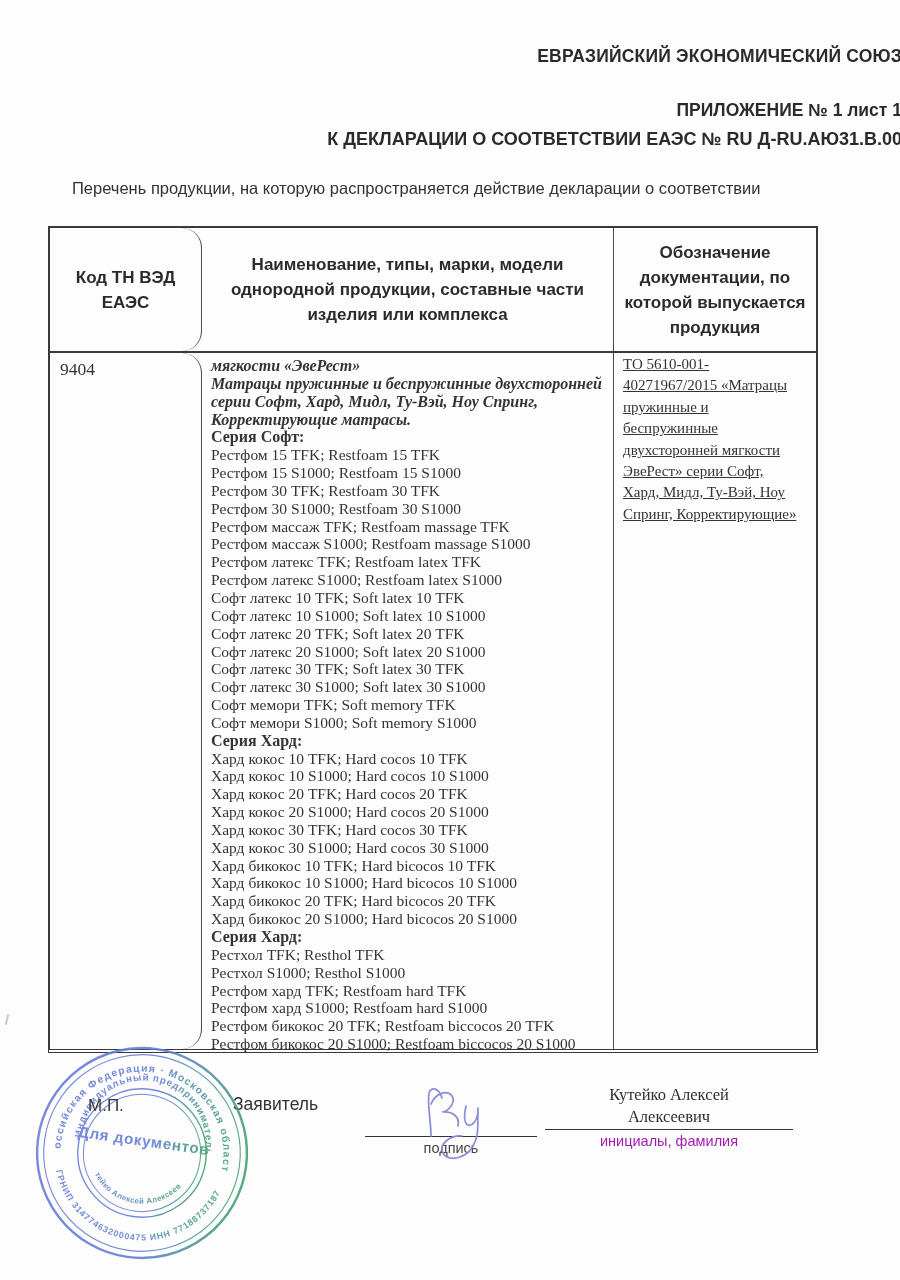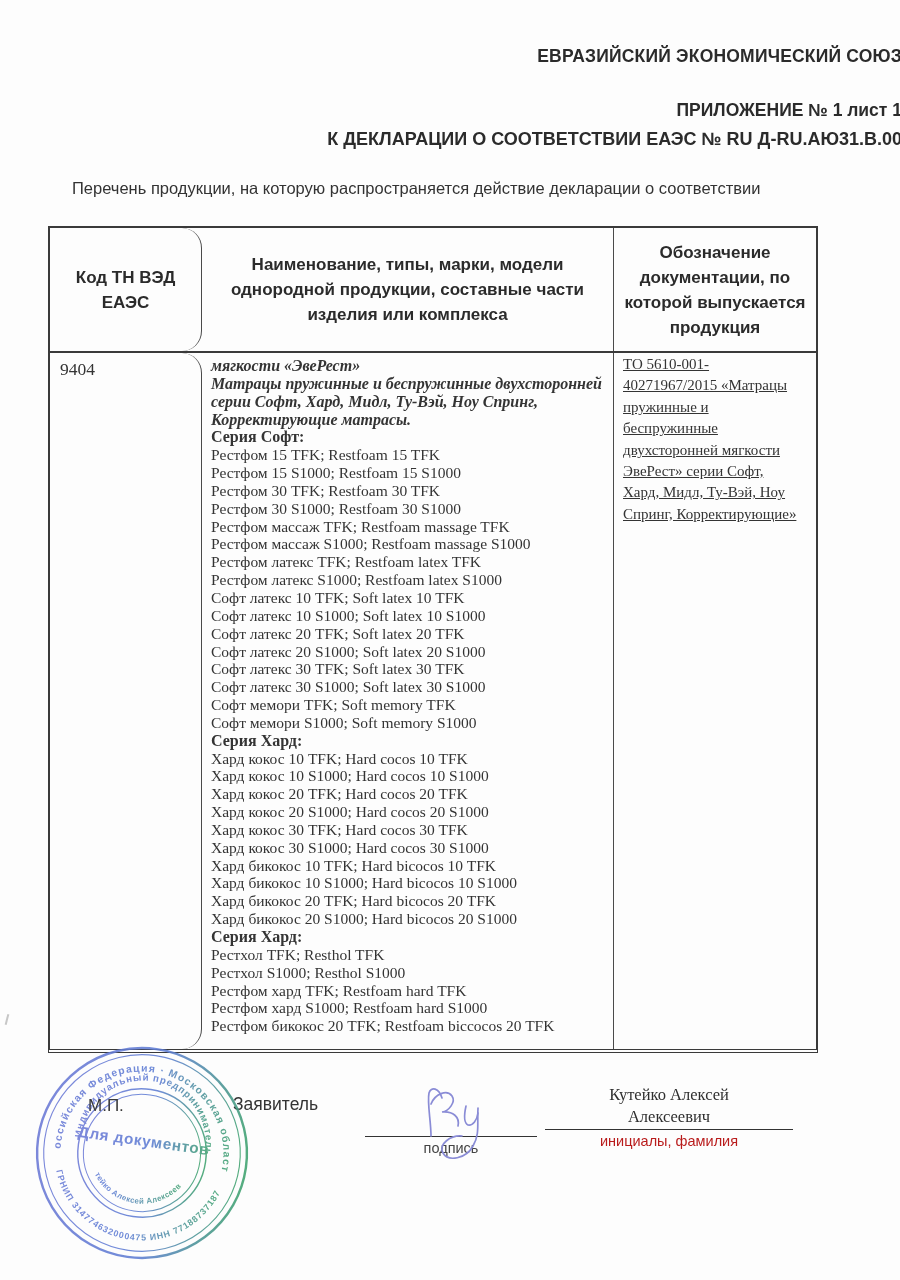--- a/index.html
+++ b/index.html
@@ -29,21 +29,21 @@
   .prod-cell .b{font-weight:bold;font-size:16px;}
   .doc-cell{padding:1px 4px 0 9px;font-size:15px;line-height:21.4px;text-decoration:underline;}
   
   #mp-label{left:88px;top:1096px;font-size:17px;color:#3a3a3a;z-index:3;}
   #applicant-label{left:233px;top:1094px;font-size:17.5px;color:#333;}
   #sig-line{left:365px;top:1136px;width:172px;border-top:1.5px solid #333;}
   #sig-caption{left:365px;top:1140px;width:172px;text-align:center;font-size:14.5px;color:#444;}
   #name-block{left:545px;top:1084px;width:248px;text-align:center;
               font-family:"Liberation Serif",serif;font-size:16.5px;line-height:22px;color:#2f2f2f;}
   #name-line{left:545px;top:1129px;width:248px;border-top:1.5px solid #333;}
-  #name-caption{left:545px;top:1133px;width:248px;text-align:center;font-size:14.5px;color:#b91c1c;}
+  #name-caption{left:545px;top:1133px;width:248px;text-align:center;font-size:14.5px;color:#a21caf;}
   #stamp-svg{left:33px;top:1044px;z-index:1;opacity:.88;}
   #signature-svg{left:398px;top:1078px;z-index:2;}
   .stray{left:6px;top:1014px;width:2px;height:11px;background:#9a9a9a;transform:rotate(14deg);opacity:.55;}
   svg text{font-family:"Liberation Sans",sans-serif;}
 </style>
 </head>
 <body>
 
 <div class="abs ttl" id="title1">ЕВРАЗИЙСКИЙ ЭКОНОМИЧЕСКИЙ СОЮЗ</div>
 <div class="abs ttl" id="title2">ПРИЛОЖЕНИЕ № 1 лист 1</div>
@@ -90,20 +90,21 @@
         <div class="pl r">Хард бикокос 10 TFK; Hard bicocos 10 TFK</div>
         <div class="pl r">Хард бикокос 10 S1000; Hard bicocos 10 S1000</div>
         <div class="pl r">Хард бикокос 20 TFK; Hard bicocos 20 TFK</div>
         <div class="pl r">Хард бикокос 20 S1000; Hard bicocos 20 S1000</div>
         <div class="pl b">Серия Хард:</div>
         <div class="pl r">Рестхол TFK; Resthol TFK</div>
         <div class="pl r">Рестхол S1000; Resthol S1000</div>
         <div class="pl r">Рестфом хард TFK; Restfoam hard TFK</div>
         <div class="pl r">Рестфом хард S1000; Restfoam hard S1000</div>
         <div class="pl r">Рестфом бикокос 20 TFK; Restfoam biccocos 20 TFK</div>
+        <div class="pl r">Рестфом бикокос 20 S1000; Restfoam biccocos 20 S1000</div>
       </div>
     <div class="cell c3 bodycell doc-cell">
         <div>ТО 5610-001-</div>
         <div>40271967/2015 «Матрацы</div>
         <div>пружинные и</div>
         <div>беспружинные</div>
         <div>двухсторонней мягкости</div>
         <div>ЭвеРест» серии Софт,</div>
         <div>Хард, Мидл, Ту-Вэй, Ноу</div>
         <div>Спринг, Корректирующие»</div>

